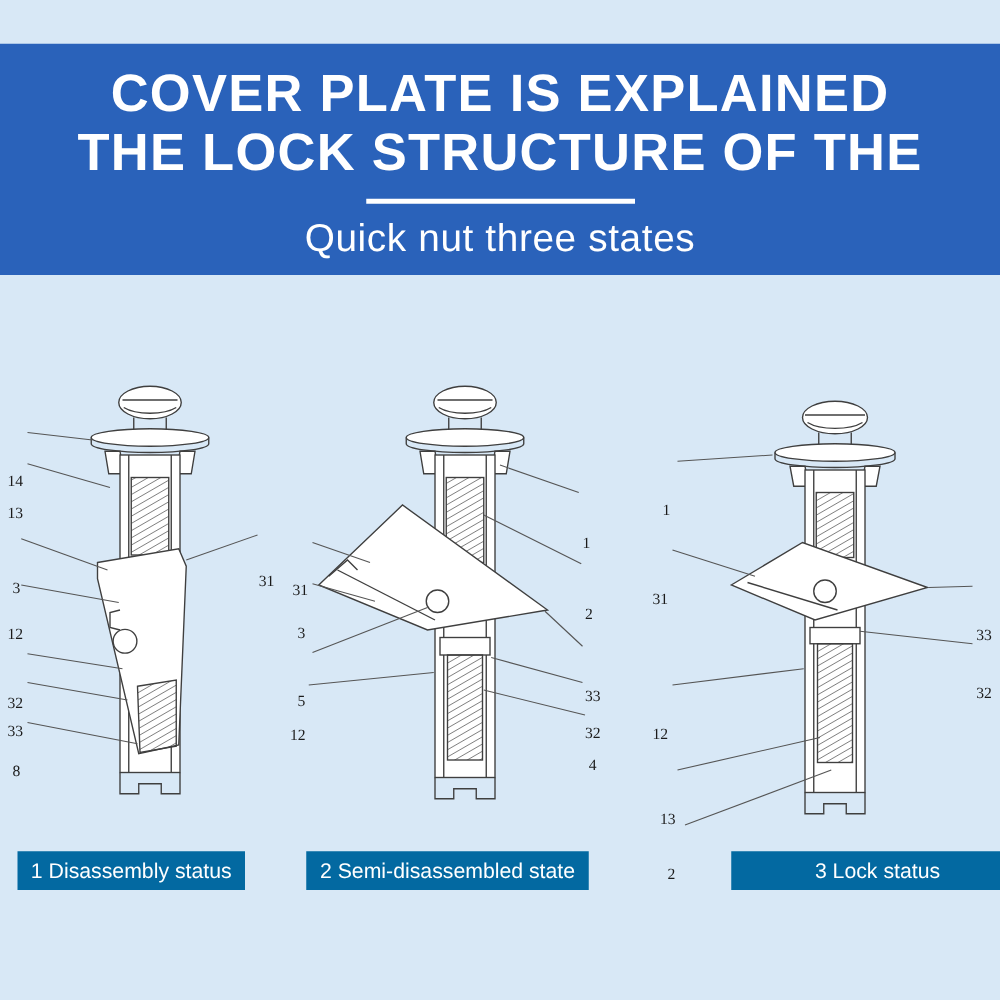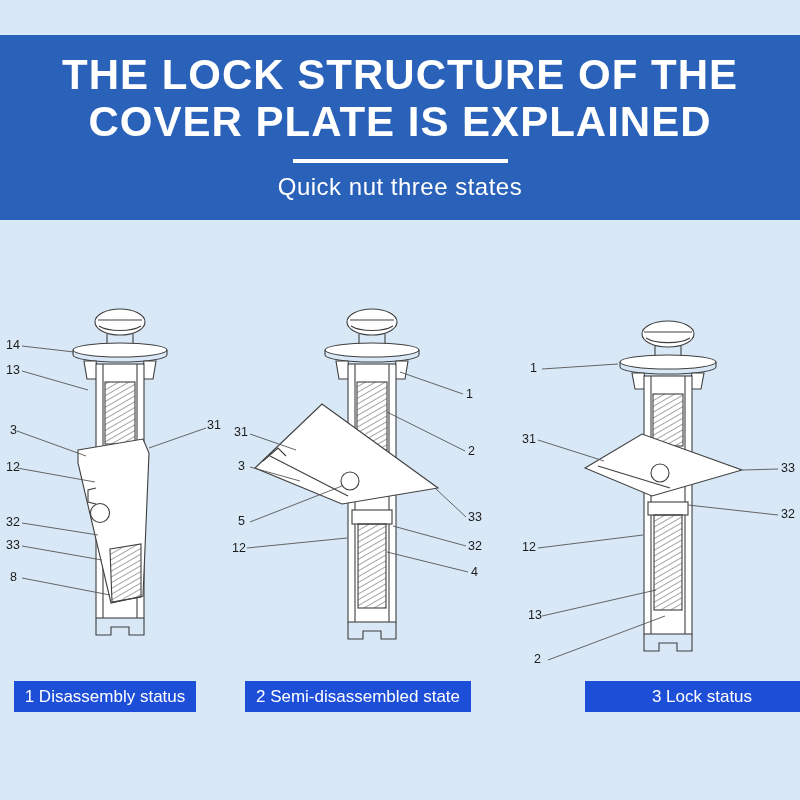--- a/index.html
+++ b/index.html
@@ -14,48 +14,49 @@
     background:#2a62ba;color:#fff;text-align:center;
   }
   .banner .title{
     margin-top:16px;font-size:42px;line-height:47px;font-weight:bold;
     letter-spacing:1px;
   }
   .banner .divider{
     width:215px;height:4px;background:#fff;margin:14px auto 10px auto;
   }
   .banner .subtitle{
-    font-size:24px;font-weight:400;letter-spacing:.5px;
+    font-size:31px;font-weight:400;letter-spacing:.5px;
   }
   
   .fig{position:absolute;}
   .fig svg{position:absolute;left:0;top:0;}
   .callout{
     position:absolute;font-size:12.5px;color:#1b1b1b;line-height:15px;
-    font-family:Liberation Sans, sans-serif;
+    font-family:Liberation Serif, serif;
+    margin-top:40px;
   }
   
   .cap{
-    position:absolute;top:681px;height:31px;background:#1d4ed8;color:#fff;
+    position:absolute;top:681px;height:31px;background:#0369a1;color:#fff;
     font-size:17px;line-height:31px;text-align:center;white-space:nowrap;
   }
   
   .ln{stroke:#3f3f3f;stroke-width:1.1;fill:none;}
   .shape{stroke:#3f3f3f;stroke-width:1.1;fill:#ffffff;}
   .leader{stroke:#555;stroke-width:.9;}
 </style>
 </head>
 <body>
 
 <div class="canvas">
 
   <div class="banner">
     <div class="title">
+      <div>COVER PLATE IS EXPLAINED</div>
       <div>THE LOCK STRUCTURE OF THE</div>
-      <div>COVER PLATE IS EXPLAINED</div>
     </div>
     <div class="divider"></div>
     <div class="subtitle">Quick nut three states</div>
   </div>
 
   <div class="fig" style="left:0;top:300px;width:245px;height:350px;">
     <svg width="245" height="350" viewBox="0 0 245 350">
       <defs>
         <pattern id="h1" width="5" height="5" patternUnits="userSpaceOnUse" patternTransform="rotate(60)">
           <line x1="0" y1="0" x2="0" y2="5" stroke="#4a4a4a" stroke-width="1"></line>

